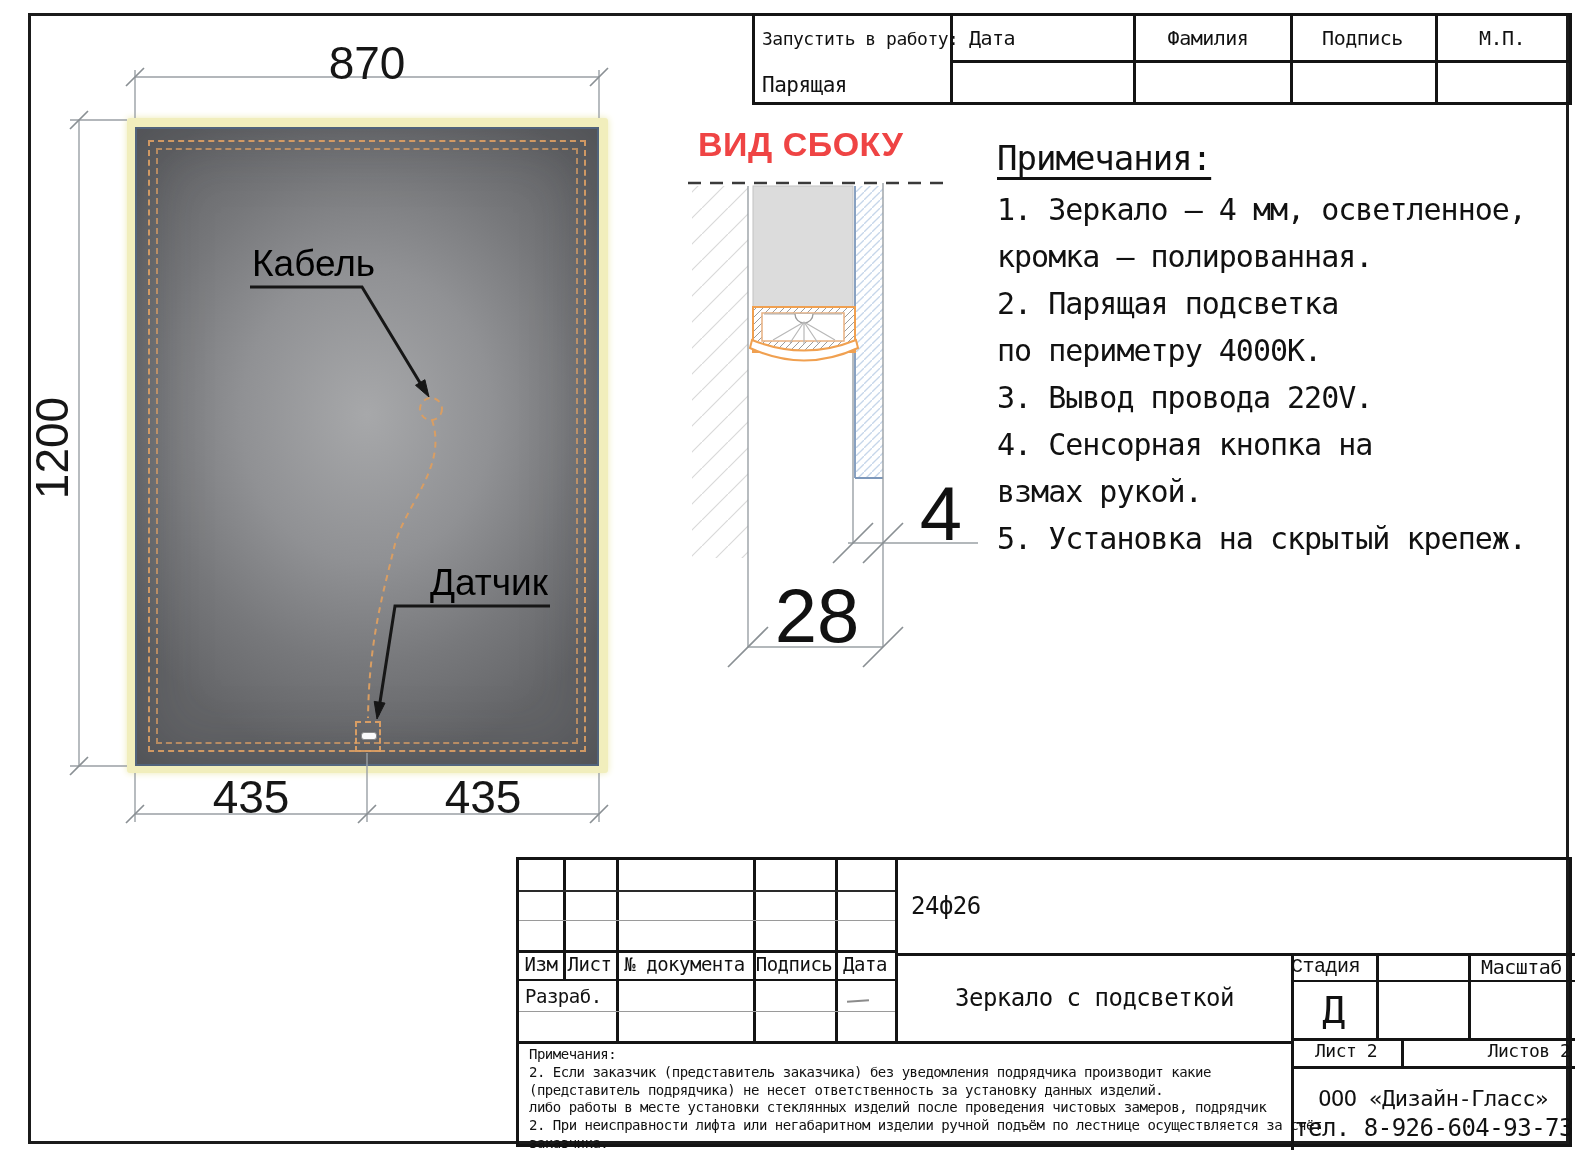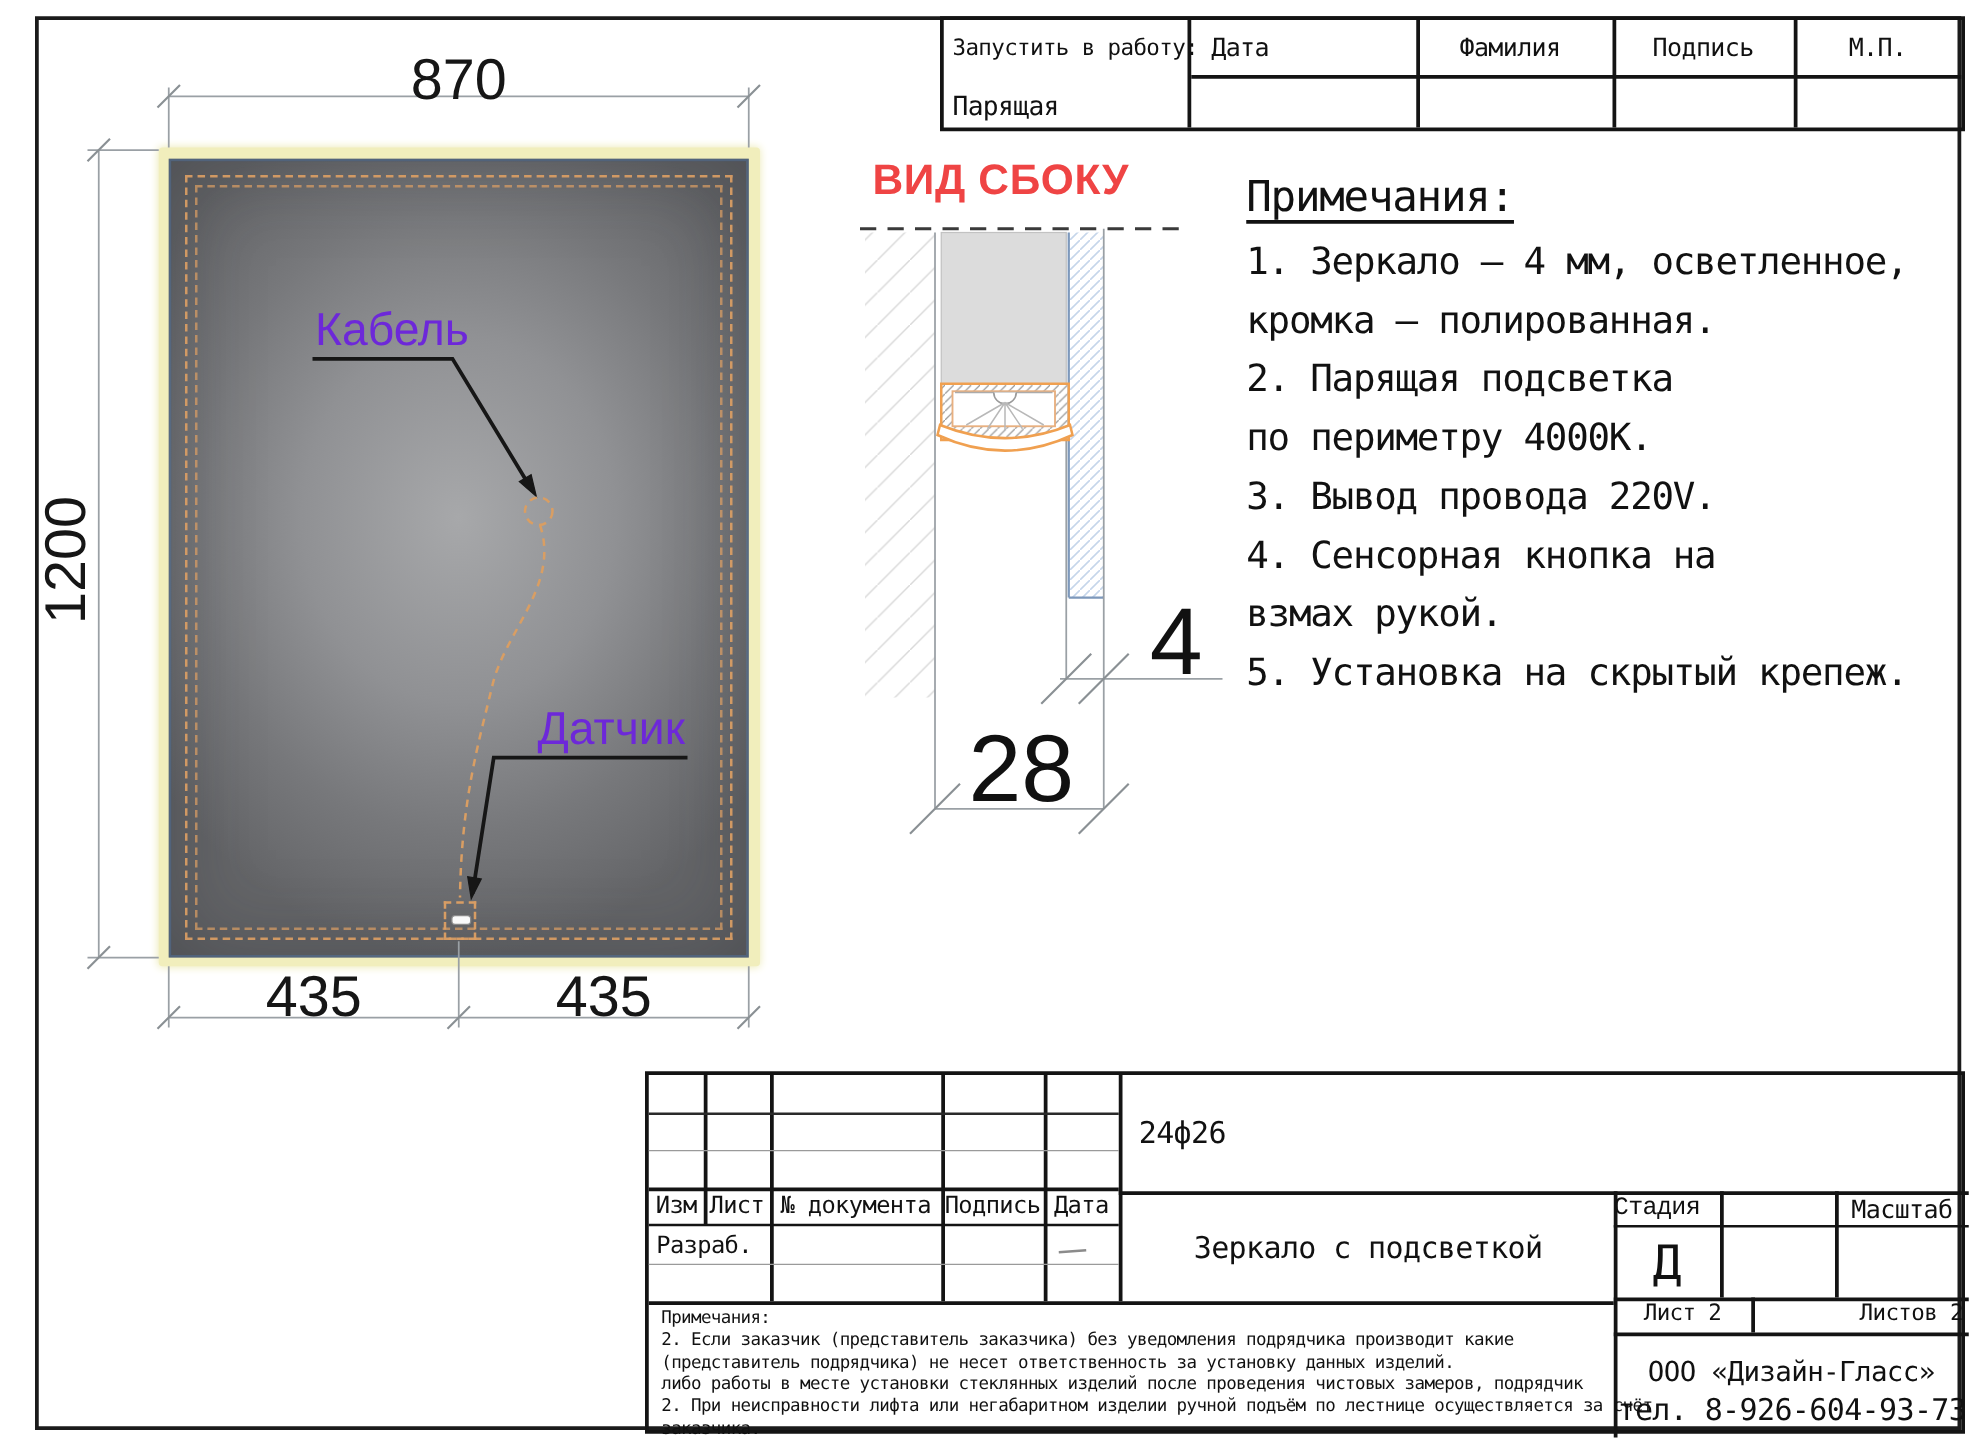--- a/index.html
+++ b/index.html
@@ -22,21 +22,21 @@
           background:radial-gradient(ellipse 65% 55% at 50% 45%, #a7a8aa 0%, #909194 42%, #77787b 72%, #646568 100%);
           box-shadow:inset 0 0 70px rgba(35,38,42,.35);}
   .ledrect{box-sizing:border-box;border:2px dashed rgba(222,160,100,.9);}
   #led-outer{left:148px;top:140px;width:438px;height:612px;}
   #led-inner{left:156px;top:148px;width:422px;height:596px;border-color:rgba(222,160,100,.7);}
   #sensor{left:355px;top:721px;width:26px;height:31px;box-sizing:border-box;border:2px dashed #dh;}
   #sensor{border:2px dashed rgba(222,160,100,.95);}
   #sensor-pill{left:361px;top:732px;width:14px;height:6px;background:#fafafa;border:1px solid #8a8a8a;border-radius:3px;}
   .bigdim{font-family:"Liberation Sans", sans-serif;font-size:46px;color:#161616;text-align:center;white-space:nowrap;}
   .hugedim{font-family:"Liberation Sans", sans-serif;font-size:76px;color:#111;text-align:center;white-space:nowrap;}
-  .leaderlab{font-family:"Liberation Sans", sans-serif;font-size:37px;color:#6d28d9;white-space:nowrap;}
+  .leaderlab{font-family:"Liberation Sans", sans-serif;font-size:37px;color:#000000;white-space:nowrap;}
   #dim-1200{left:-58px;top:421px;width:220px;transform:rotate(-90deg);transform-origin:center;}
   #sideview-title{left:698px;top:125px;width:212px;font-family:"Liberation Sans", sans-serif;
       font-weight:bold;font-size:34px;letter-spacing:0.5px;color:#ef4444;white-space:nowrap;}
   
   #notes-head{left:997px;top:138px;font-size:34px;letter-spacing:-1px;text-decoration:underline;text-underline-offset:7px;white-space:nowrap;}
   #notes-list{left:997px;top:186px;width:600px;}
   #notes-list .nline{height:47px;line-height:47px;font-size:30px;letter-spacing:-1px;white-space:nowrap;}
   
   #tblock{left:516px;top:857px;width:1056px;height:290px;border:3px solid #141414;box-sizing:border-box;}
   #tblock .v{position:absolute;width:2.5px;background:#141414;}

